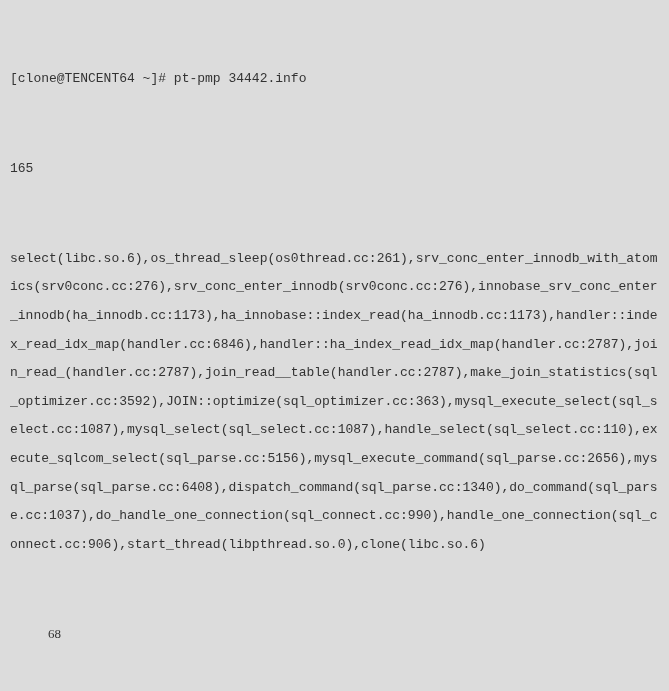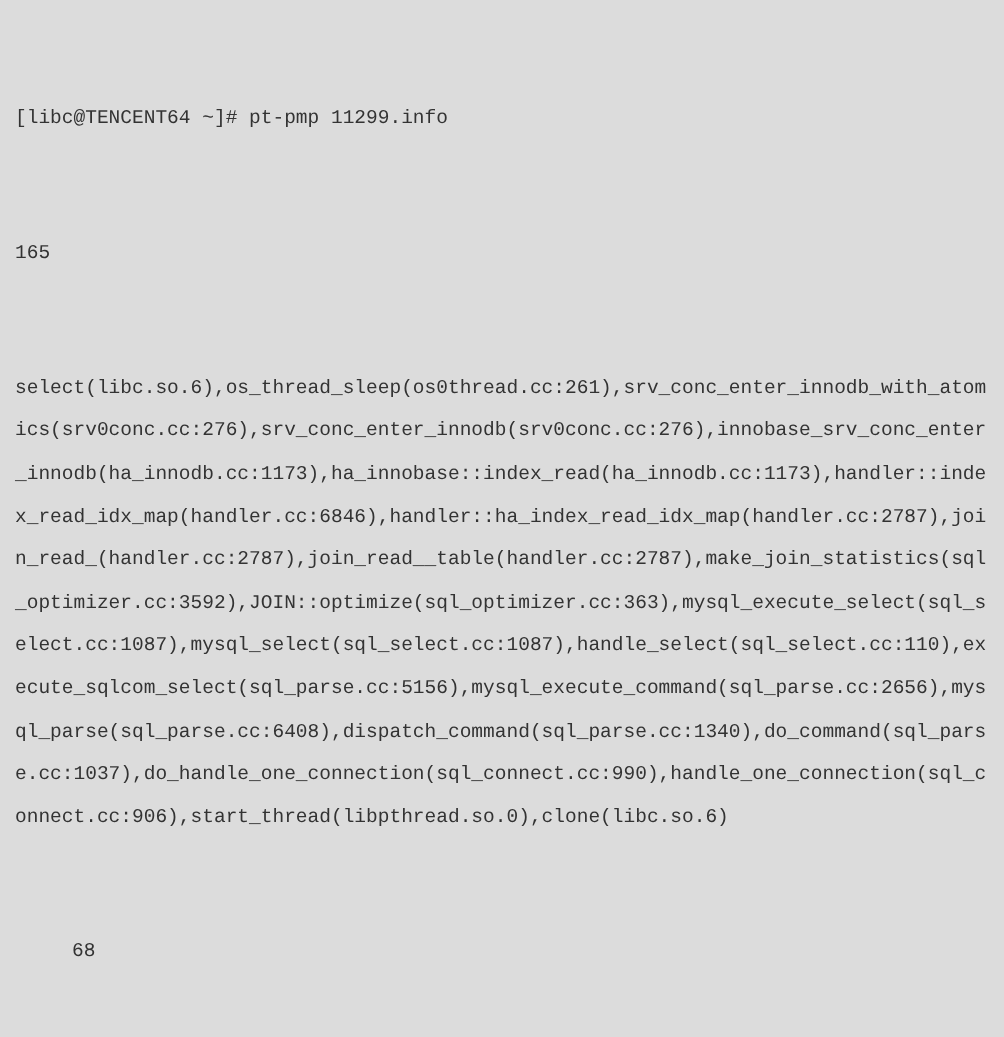--- a/index.html
+++ b/index.html
@@ -24,24 +24,25 @@
     }
     .prompt-line {
       margin-bottom: 0;
     }
     .count-line {
       margin-top: 4px;
       margin-bottom: 4px;
     }
     .indent {
       padding-left: 38px;
+      font-family: Liberation Serif, serif;
     }
   </style>
 </head>
 <body>
 
 <div class="terminal-content">
-  <div class="prompt-line"><span>[libc@TENCENT64 ~]# </span><span>pt-pmp 11299.info</span></div>
+  <div class="prompt-line"><span>[clone@TENCENT64 ~]# </span><span>pt-pmp 34442.info</span></div>
   <div class="count-line">165</div>
   <div>select(libc.so.6),os_thread_sleep(os0thread.cc:261),srv_conc_enter_innodb_with_atomics(srv0conc.cc:276),srv_conc_enter_innodb(srv0conc.cc:276),innobase_srv_conc_enter_innodb(ha_innodb.cc:1173),ha_innobase::index_read(ha_innodb.cc:1173),handler::index_read_idx_map(handler.cc:6846),handler::ha_index_read_idx_map(handler.cc:2787),join_read_(handler.cc:2787),join_read__table(handler.cc:2787),make_join_statistics(sql_optimizer.cc:3592),JOIN::optimize(sql_optimizer.cc:363),mysql_execute_select(sql_select.cc:1087),mysql_select(sql_select.cc:1087),handle_select(sql_select.cc:110),execute_sqlcom_select(sql_parse.cc:5156),mysql_execute_command(sql_parse.cc:2656),mysql_parse(sql_parse.cc:6408),dispatch_command(sql_parse.cc:1340),do_command(sql_parse.cc:1037),do_handle_one_connection(sql_connect.cc:990),handle_one_connection(sql_connect.cc:906),start_thread(libpthread.so.0),clone(libc.so.6)</div>
   <div class="count-line indent">68</div>
   
 </div>
 
 </body></html>

